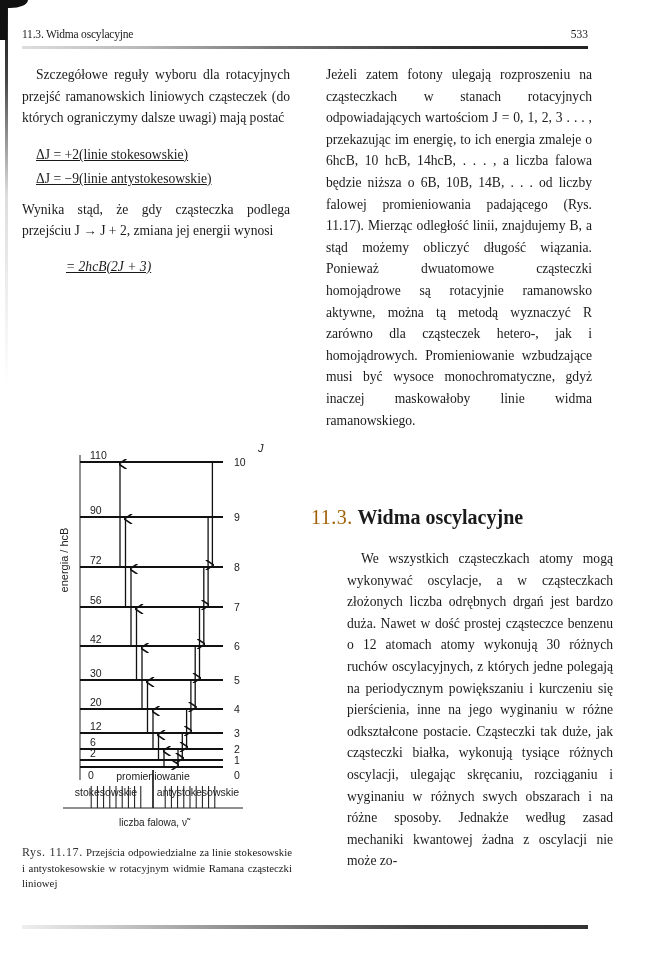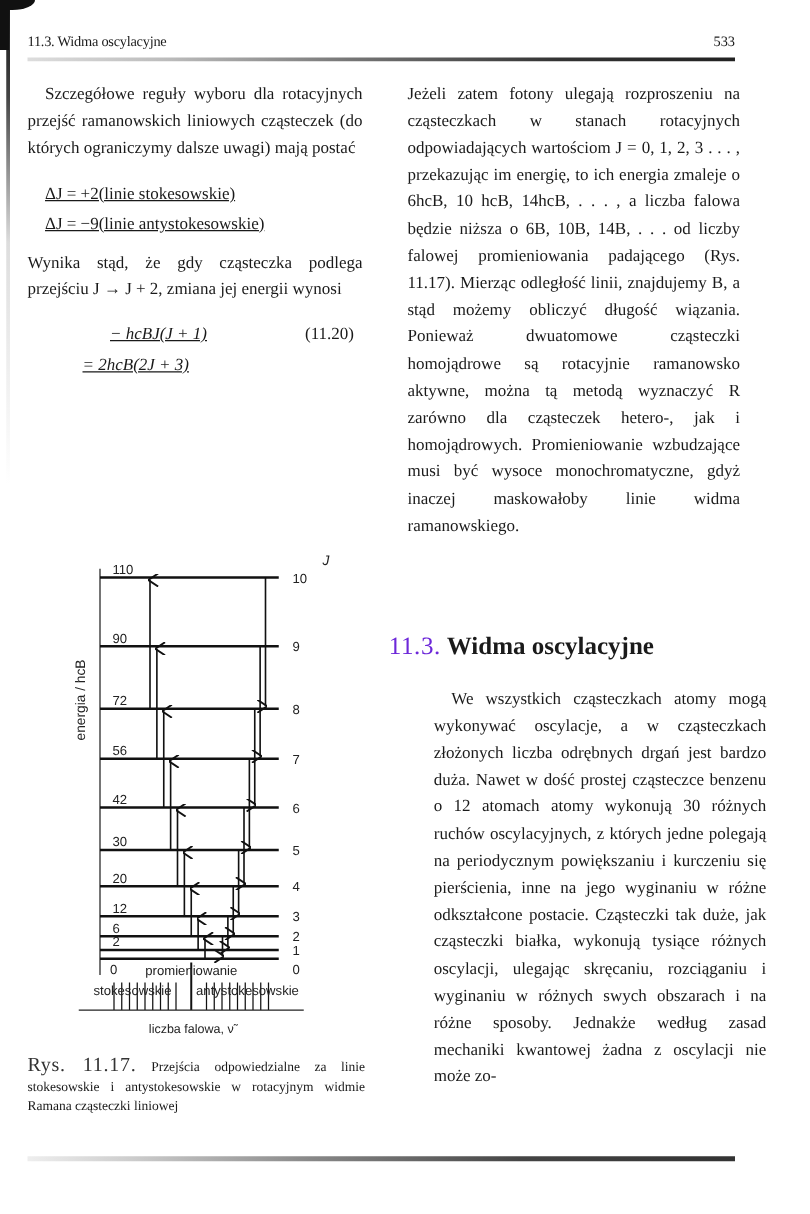--- a/index.html
+++ b/index.html
@@ -31,25 +31,25 @@
   .eq-block { margin:14px 0 8px 14px;text-decoration:underline; }
   .eq-line { display:block; height:24px; line-height:24px; }
   .math { font-style:italic; }
   .eqn { position:relative; height:25px; line-height:25px; }
   .eqnum { position:absolute; left:208px; }
 
   .figure { position:absolute; left:28px; top:440px; width:262px; height:393px; }
   .caption { position:absolute; left:22px; top:845px; width:270px;
              font-family:"Liberation Serif", serif; font-size:10.8px; line-height:15.5px;
              text-align:justify; }
-  .caption .lbl { font-size:16px; letter-spacing:0.6px; color:#333; }
+  .caption .lbl { font-size:12px; letter-spacing:0.6px; color:#333; }
 
   .section-heading { position:absolute; left:311px; top:506px;
              font-family:"Liberation Serif", serif; font-size:20px; font-weight:bold; }
-  .section-heading .num { font-weight:normal; color:#6d28d9; letter-spacing:0.5px; }
+  .section-heading .num { font-weight:normal; color:#a16207; letter-spacing:0.5px; }
   .col-right2 { left:311px; top:548px; width:266px;margin-left:36px; }
 </style>
 </head>
 <body>
 
 <div class="leftbar"></div>
 <div class="corner"></div>
 
 <div class="header">
   <span class="title">11.3. Widma oscylacyjne</span>
@@ -58,24 +58,20 @@
 <div class="header-rule"></div>
 
 <div class="col col-left">
   <p class="indent">Szczegółowe reguły wyboru dla rotacyjnych przejść ramanowskich liniowych cząsteczek (do których ograniczymy dalsze uwagi) mają postać</p>
   <div class="eq-block">
     <span class="eq-line">ΔJ = +2(linie stokesowskie)</span>
     <span class="eq-line">ΔJ = −9(linie antystokesowskie)</span>
   </div>
   <p>Wynika stąd, że gdy cząsteczka podlega przejściu J → J + 2, zmiana jej energii wynosi</p>
   <div class="eq-block" style="margin-top:12px;">
-    <div class="eqn" style="padding-left:52px;">
-      <span class="math">− hcBJ(J + 1)</span>
-      <span class="eqnum">(11.20)</span>
-    </div>
     <div class="eqn" style="padding-left:30px;"><span class="math">= 2hcB(2J + 3)</span></div>
   </div>
 </div>
 
 <div class="figure">
   <svg width="262" height="393" viewBox="0 0 262 393" xmlns="http://www.w3.org/2000/svg" font-family="Liberation Sans, DejaVu Sans, sans-serif">
     <defs>
       <marker id="ah" markerWidth="8" markerHeight="8" refX="4" refY="1" orient="auto-start-reverse">
         <path d="M0,6 L4,0 L8,6" fill="none" stroke="#111" stroke-width="1.2"></path>
       </marker>

